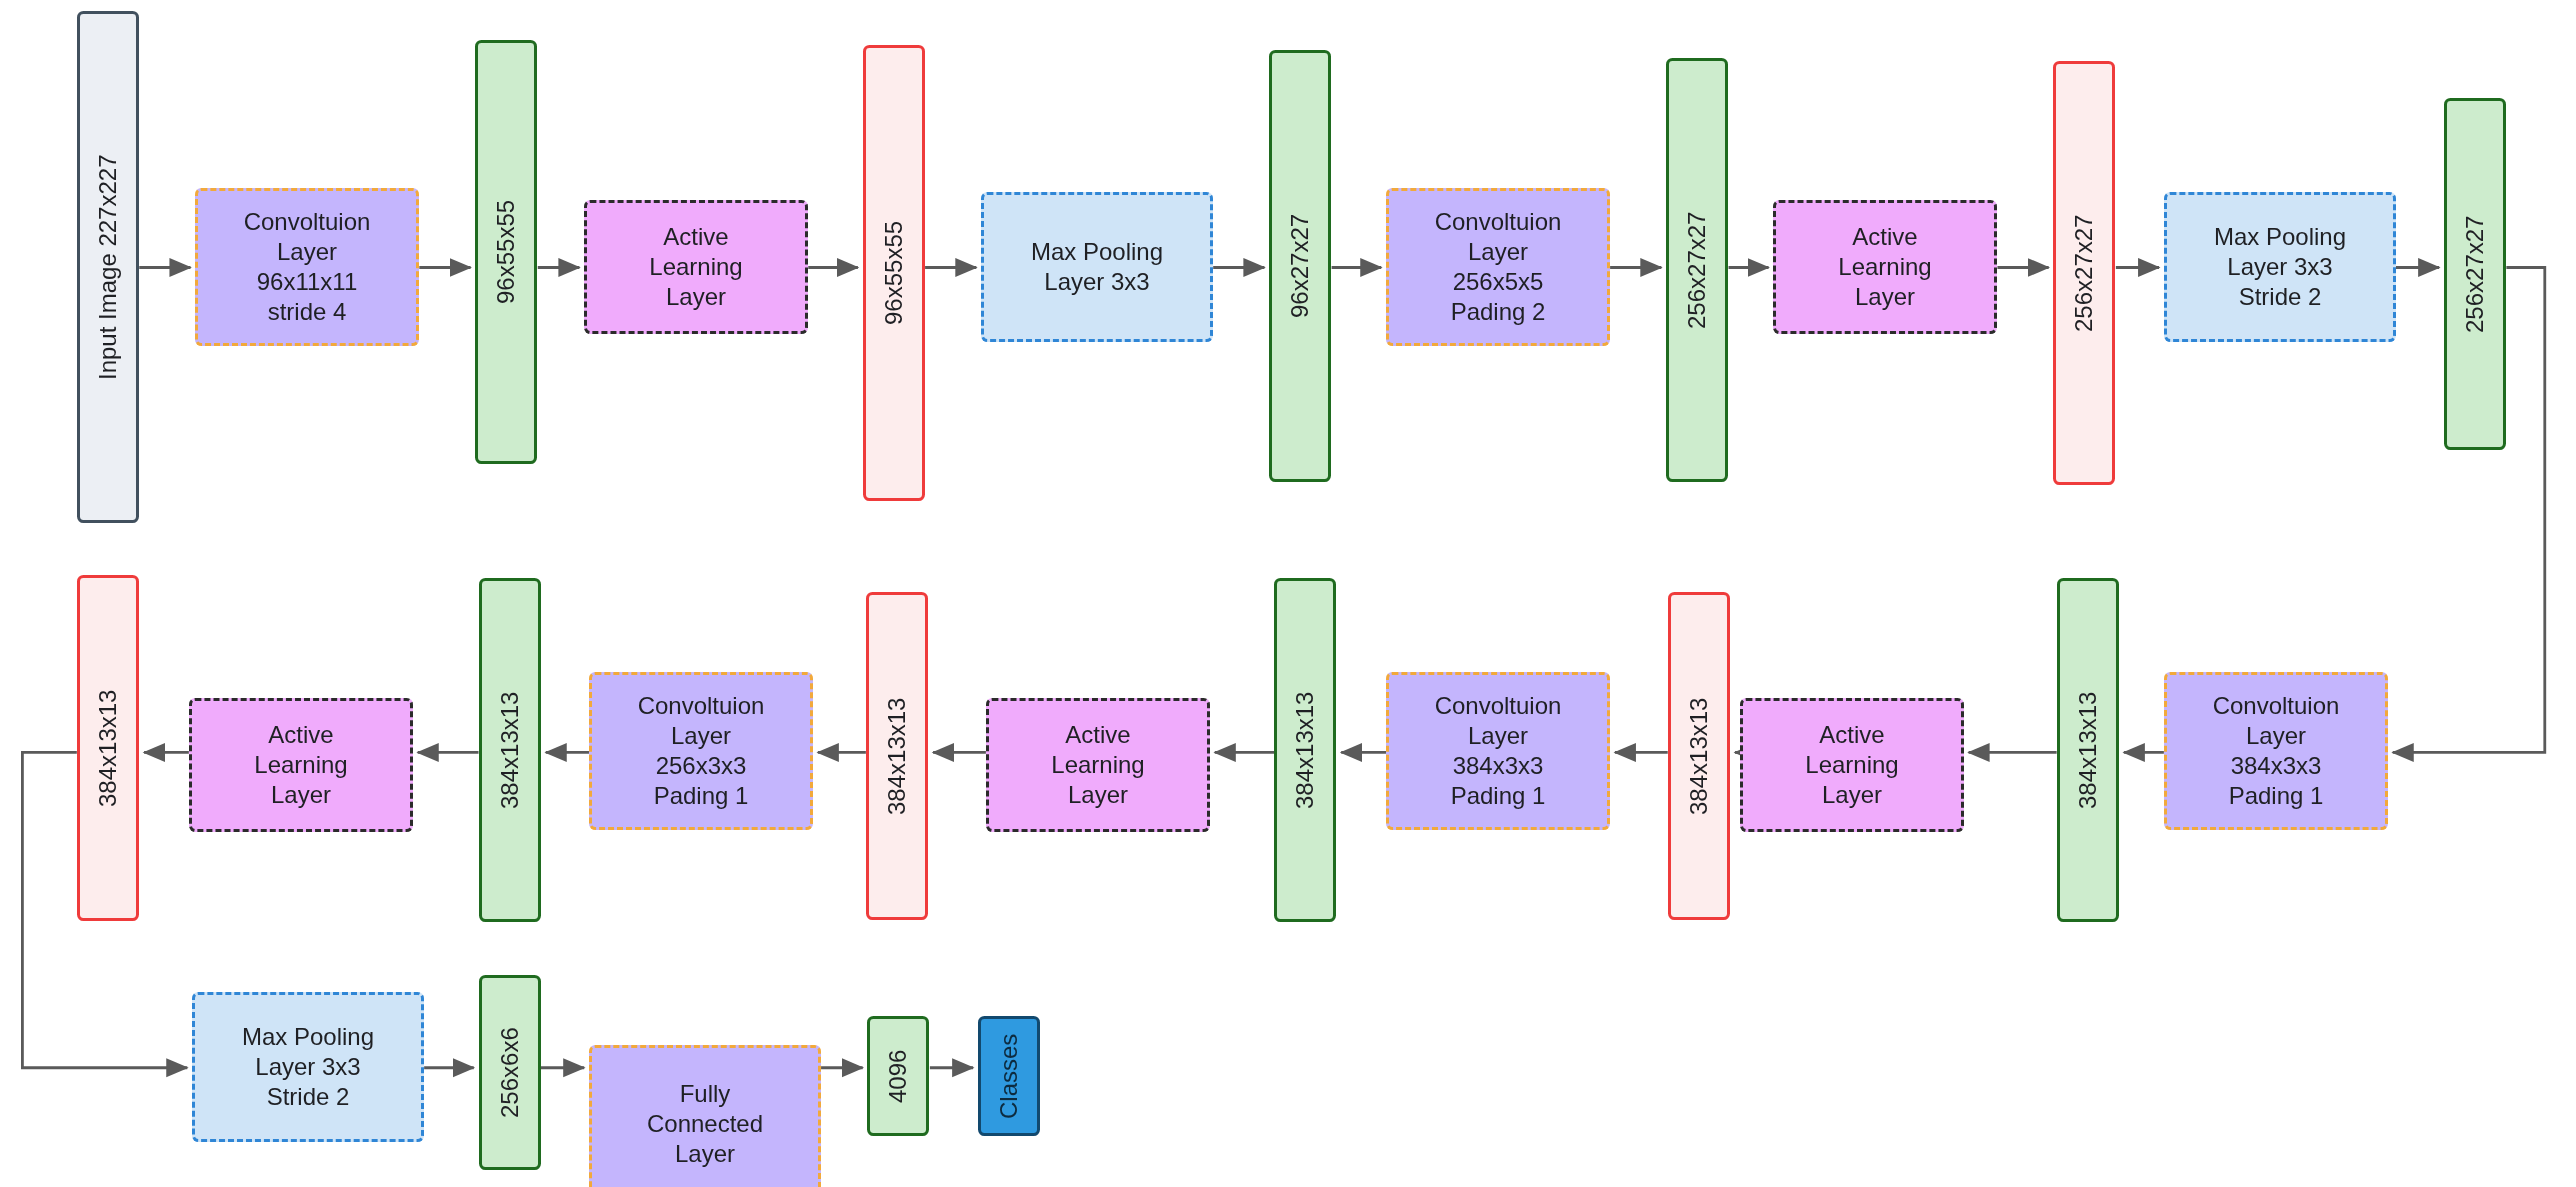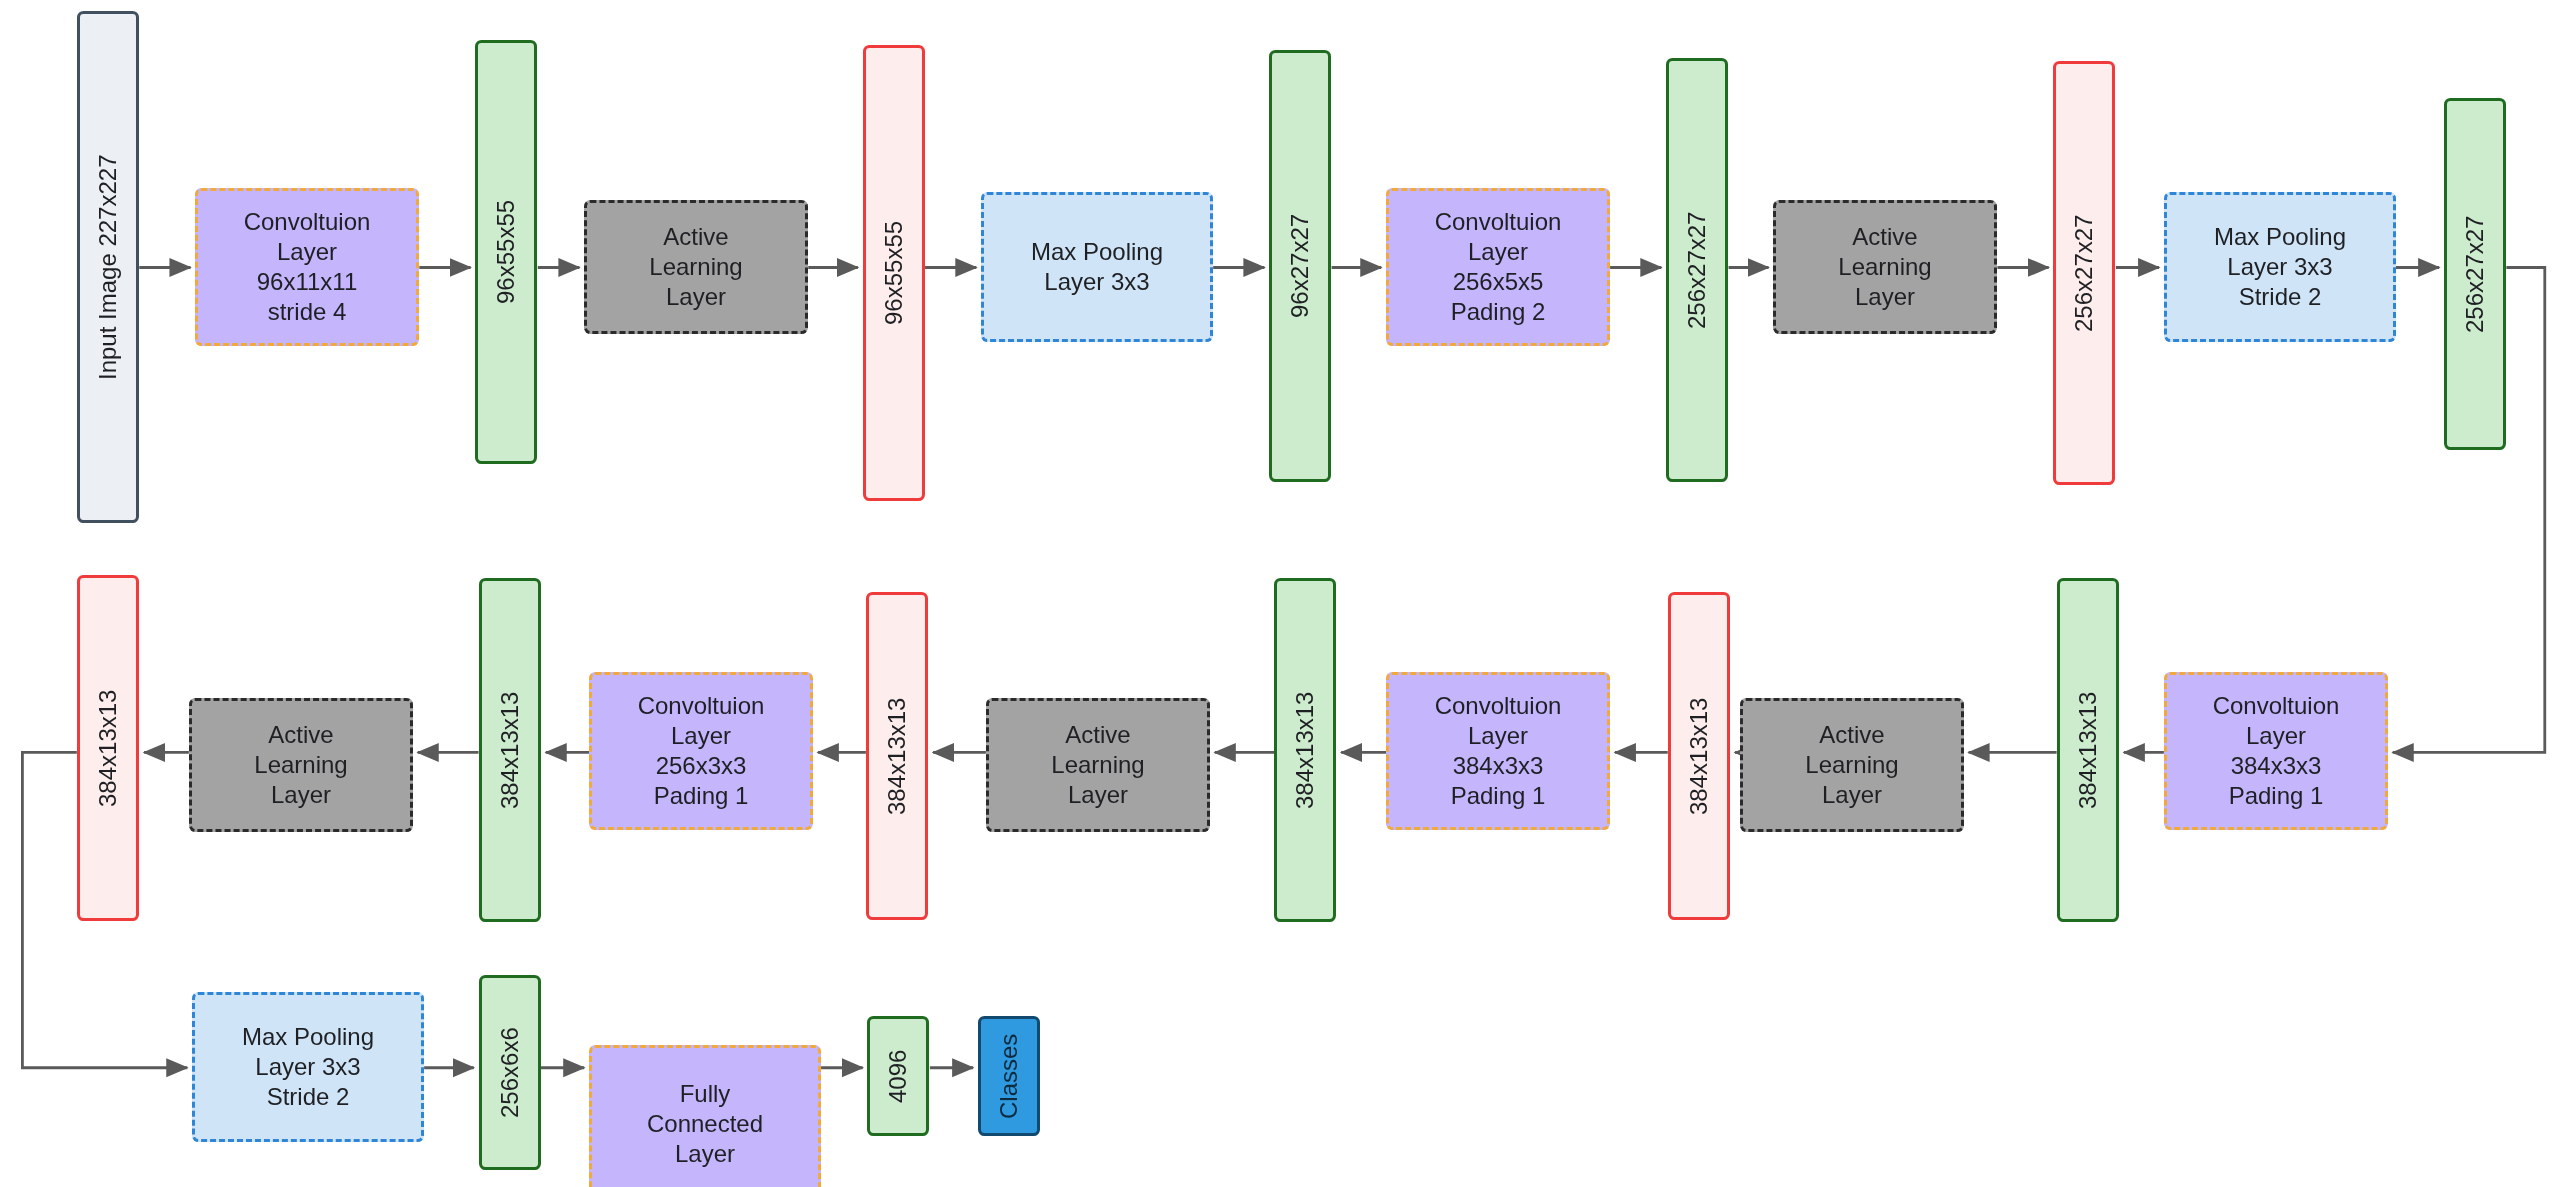--- a/index.html
+++ b/index.html
@@ -37,21 +37,21 @@
   
   .s-input {
     background: #eceff4;
     border: 3.2px solid #41505e;
   }
   .s-conv {
     background: #c4b5fd;
     border: 3.2px dashed #f2a93b;
   }
   .s-active {
-    background: #a3a3a3;
+    background: #f0abfc;
     border: 3.2px dashed #2b2b2b;
   }
   .s-pool {
     background: #cfe4f7;
     border: 3.2px dashed #2f86d6;
   }
   .s-green {
     background: #cdeccd;
     border: 3.2px solid #1f6b1f;
   }

